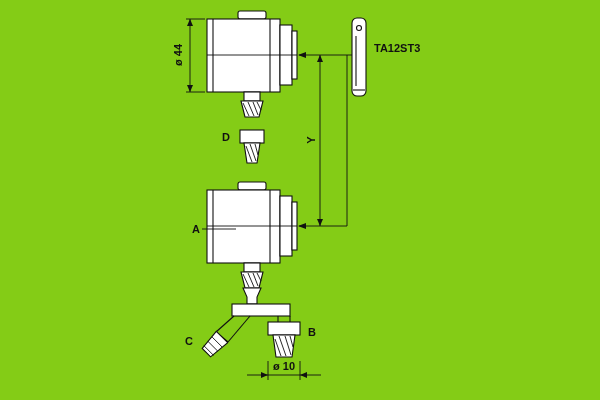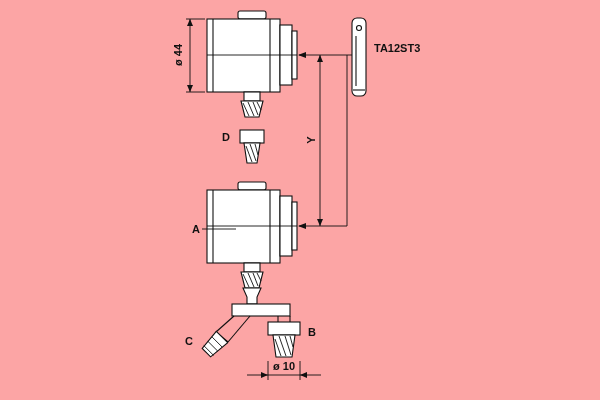--- a/index.html
+++ b/index.html
@@ -4,21 +4,21 @@
 <style>
   html, body {
     margin: 0;
     padding: 0;
     background: #ffffff;
   }
   .stage {
     position: relative;
     width: 600px;
     height: 400px;
-    background: #fca5a5;
+    background: #84cc16;
     overflow: hidden;
   }
   svg { display: block; }
   .ln   { stroke: #111111; stroke-width: 1.1; fill: none; stroke-linecap: butt; }
   .fillw{ stroke: #111111; stroke-width: 1.1; fill: #ffffff; }
   .thin { stroke: #111111; stroke-width: 0.9; fill: none; }
   .arr  { fill: #111111; stroke: none; }
   .lbl  {
     font-family: "Liberation Sans", "DejaVu Sans", sans-serif;
     font-size: 11px;

